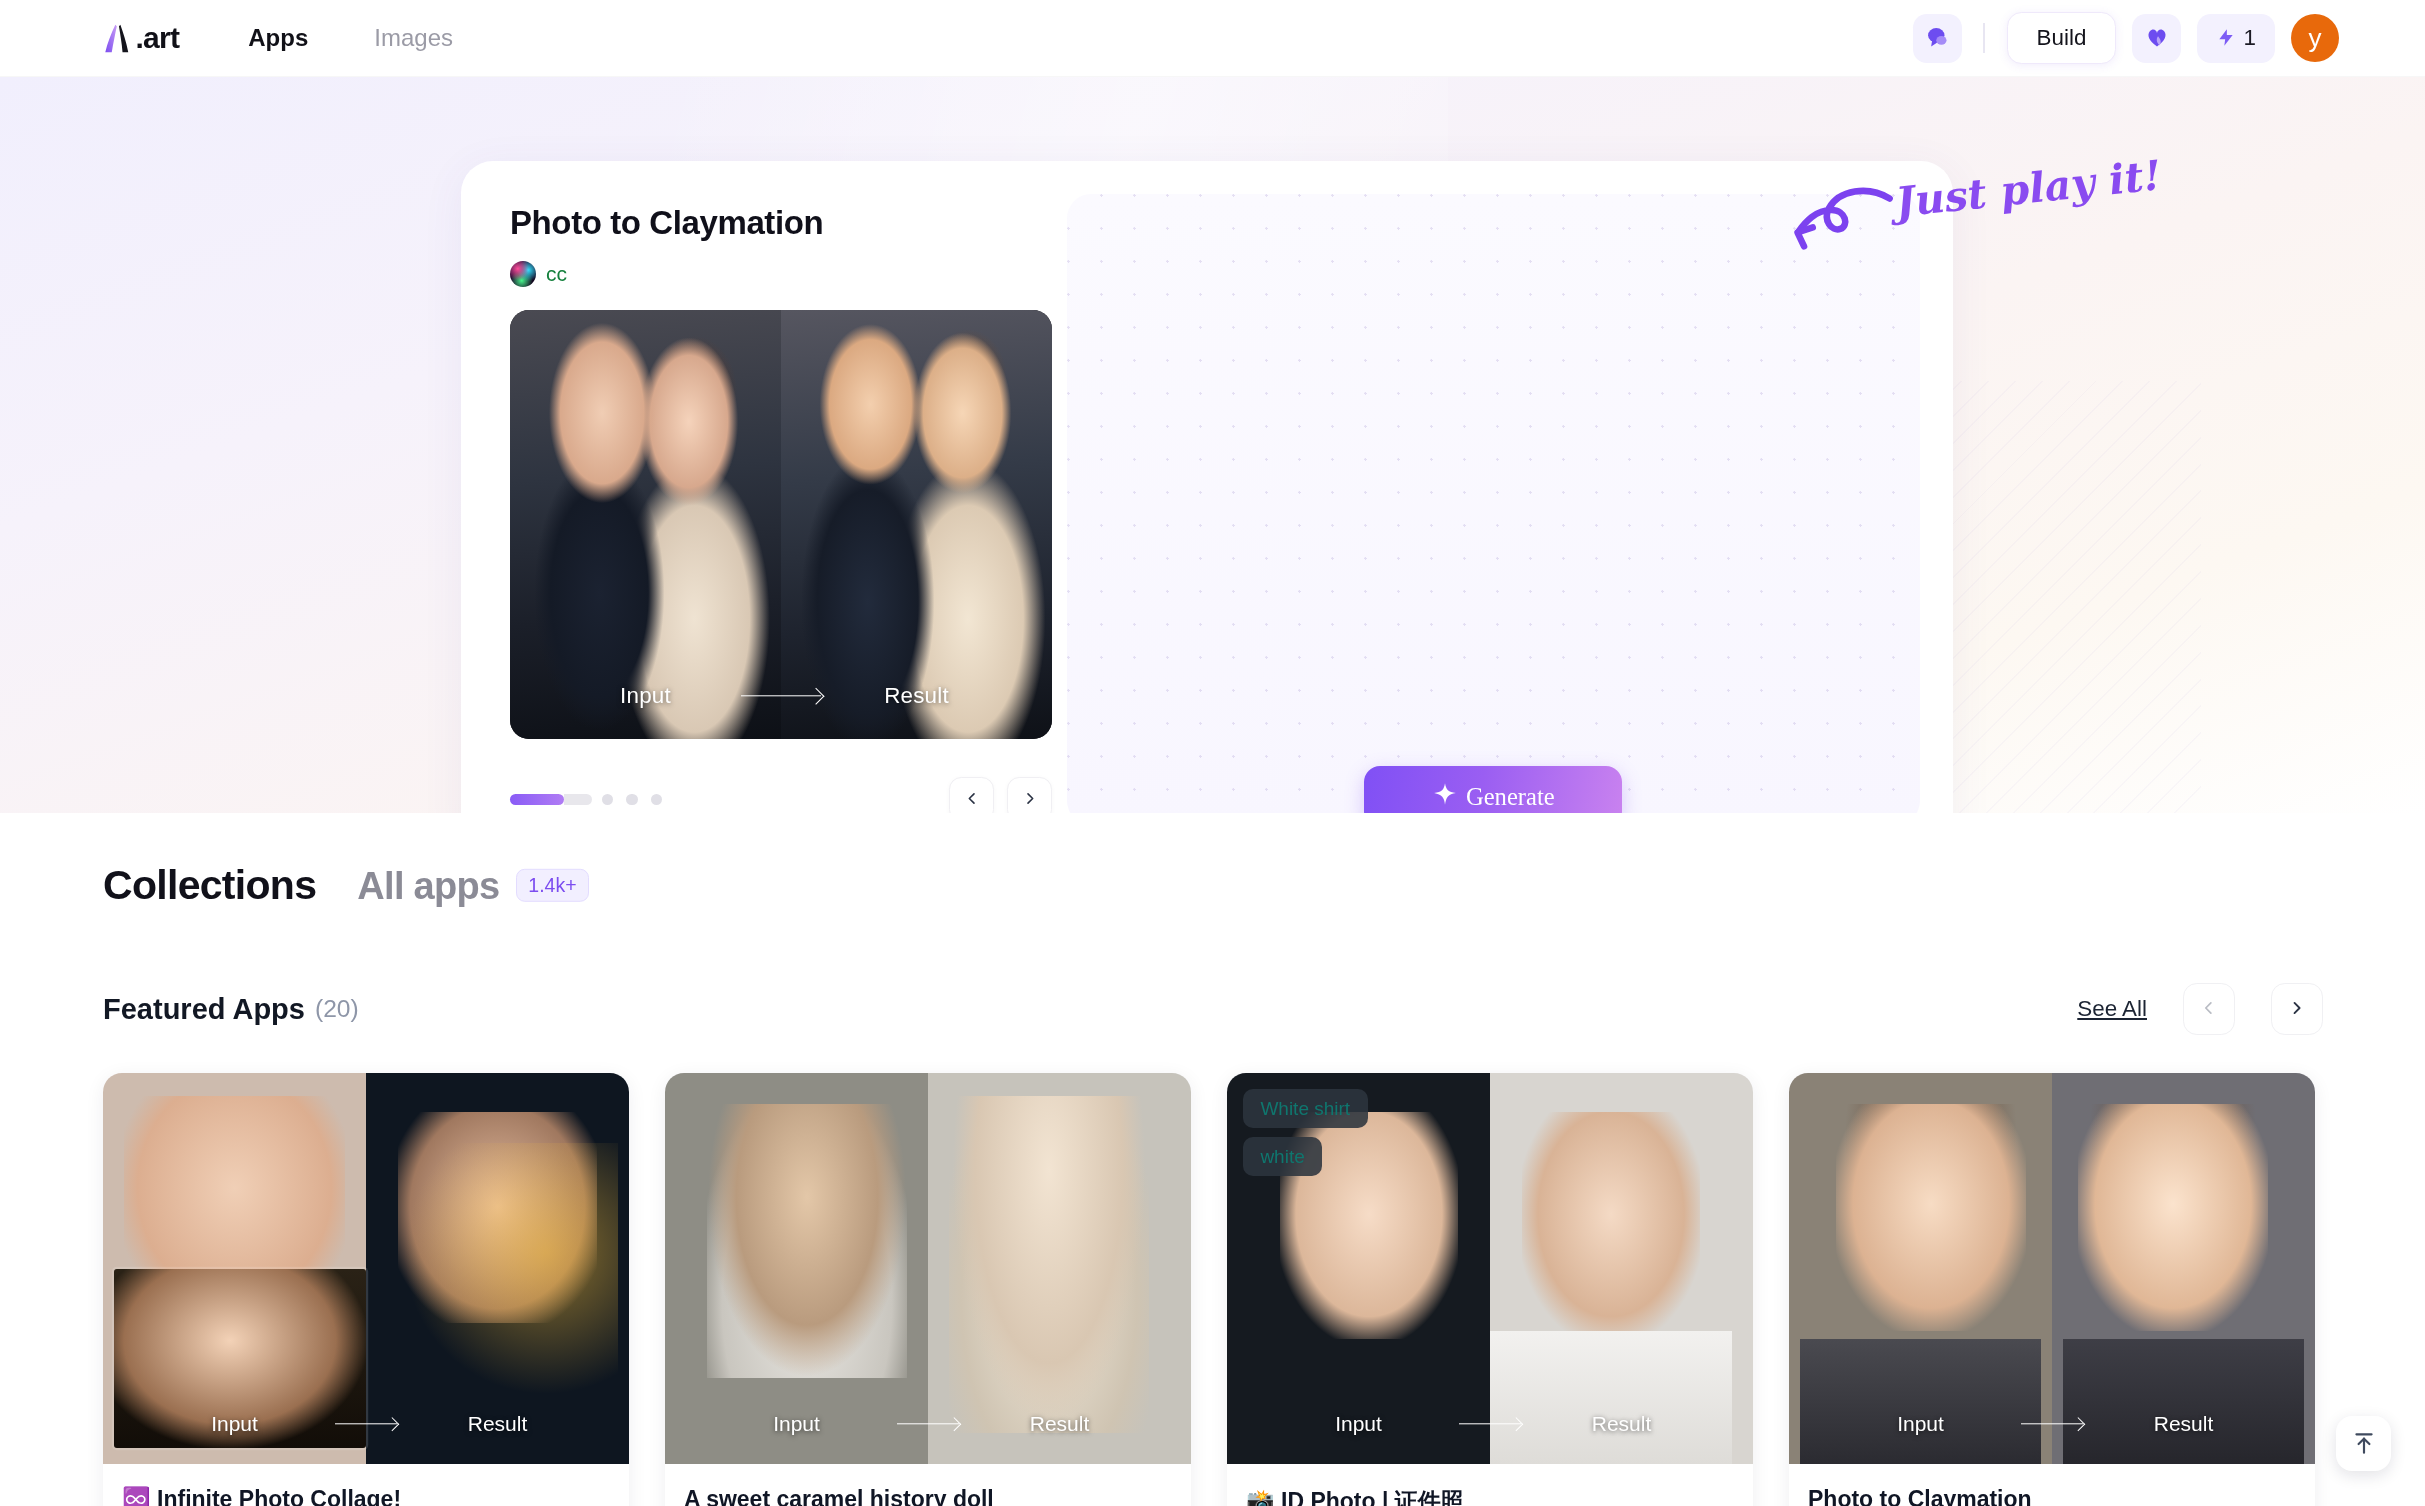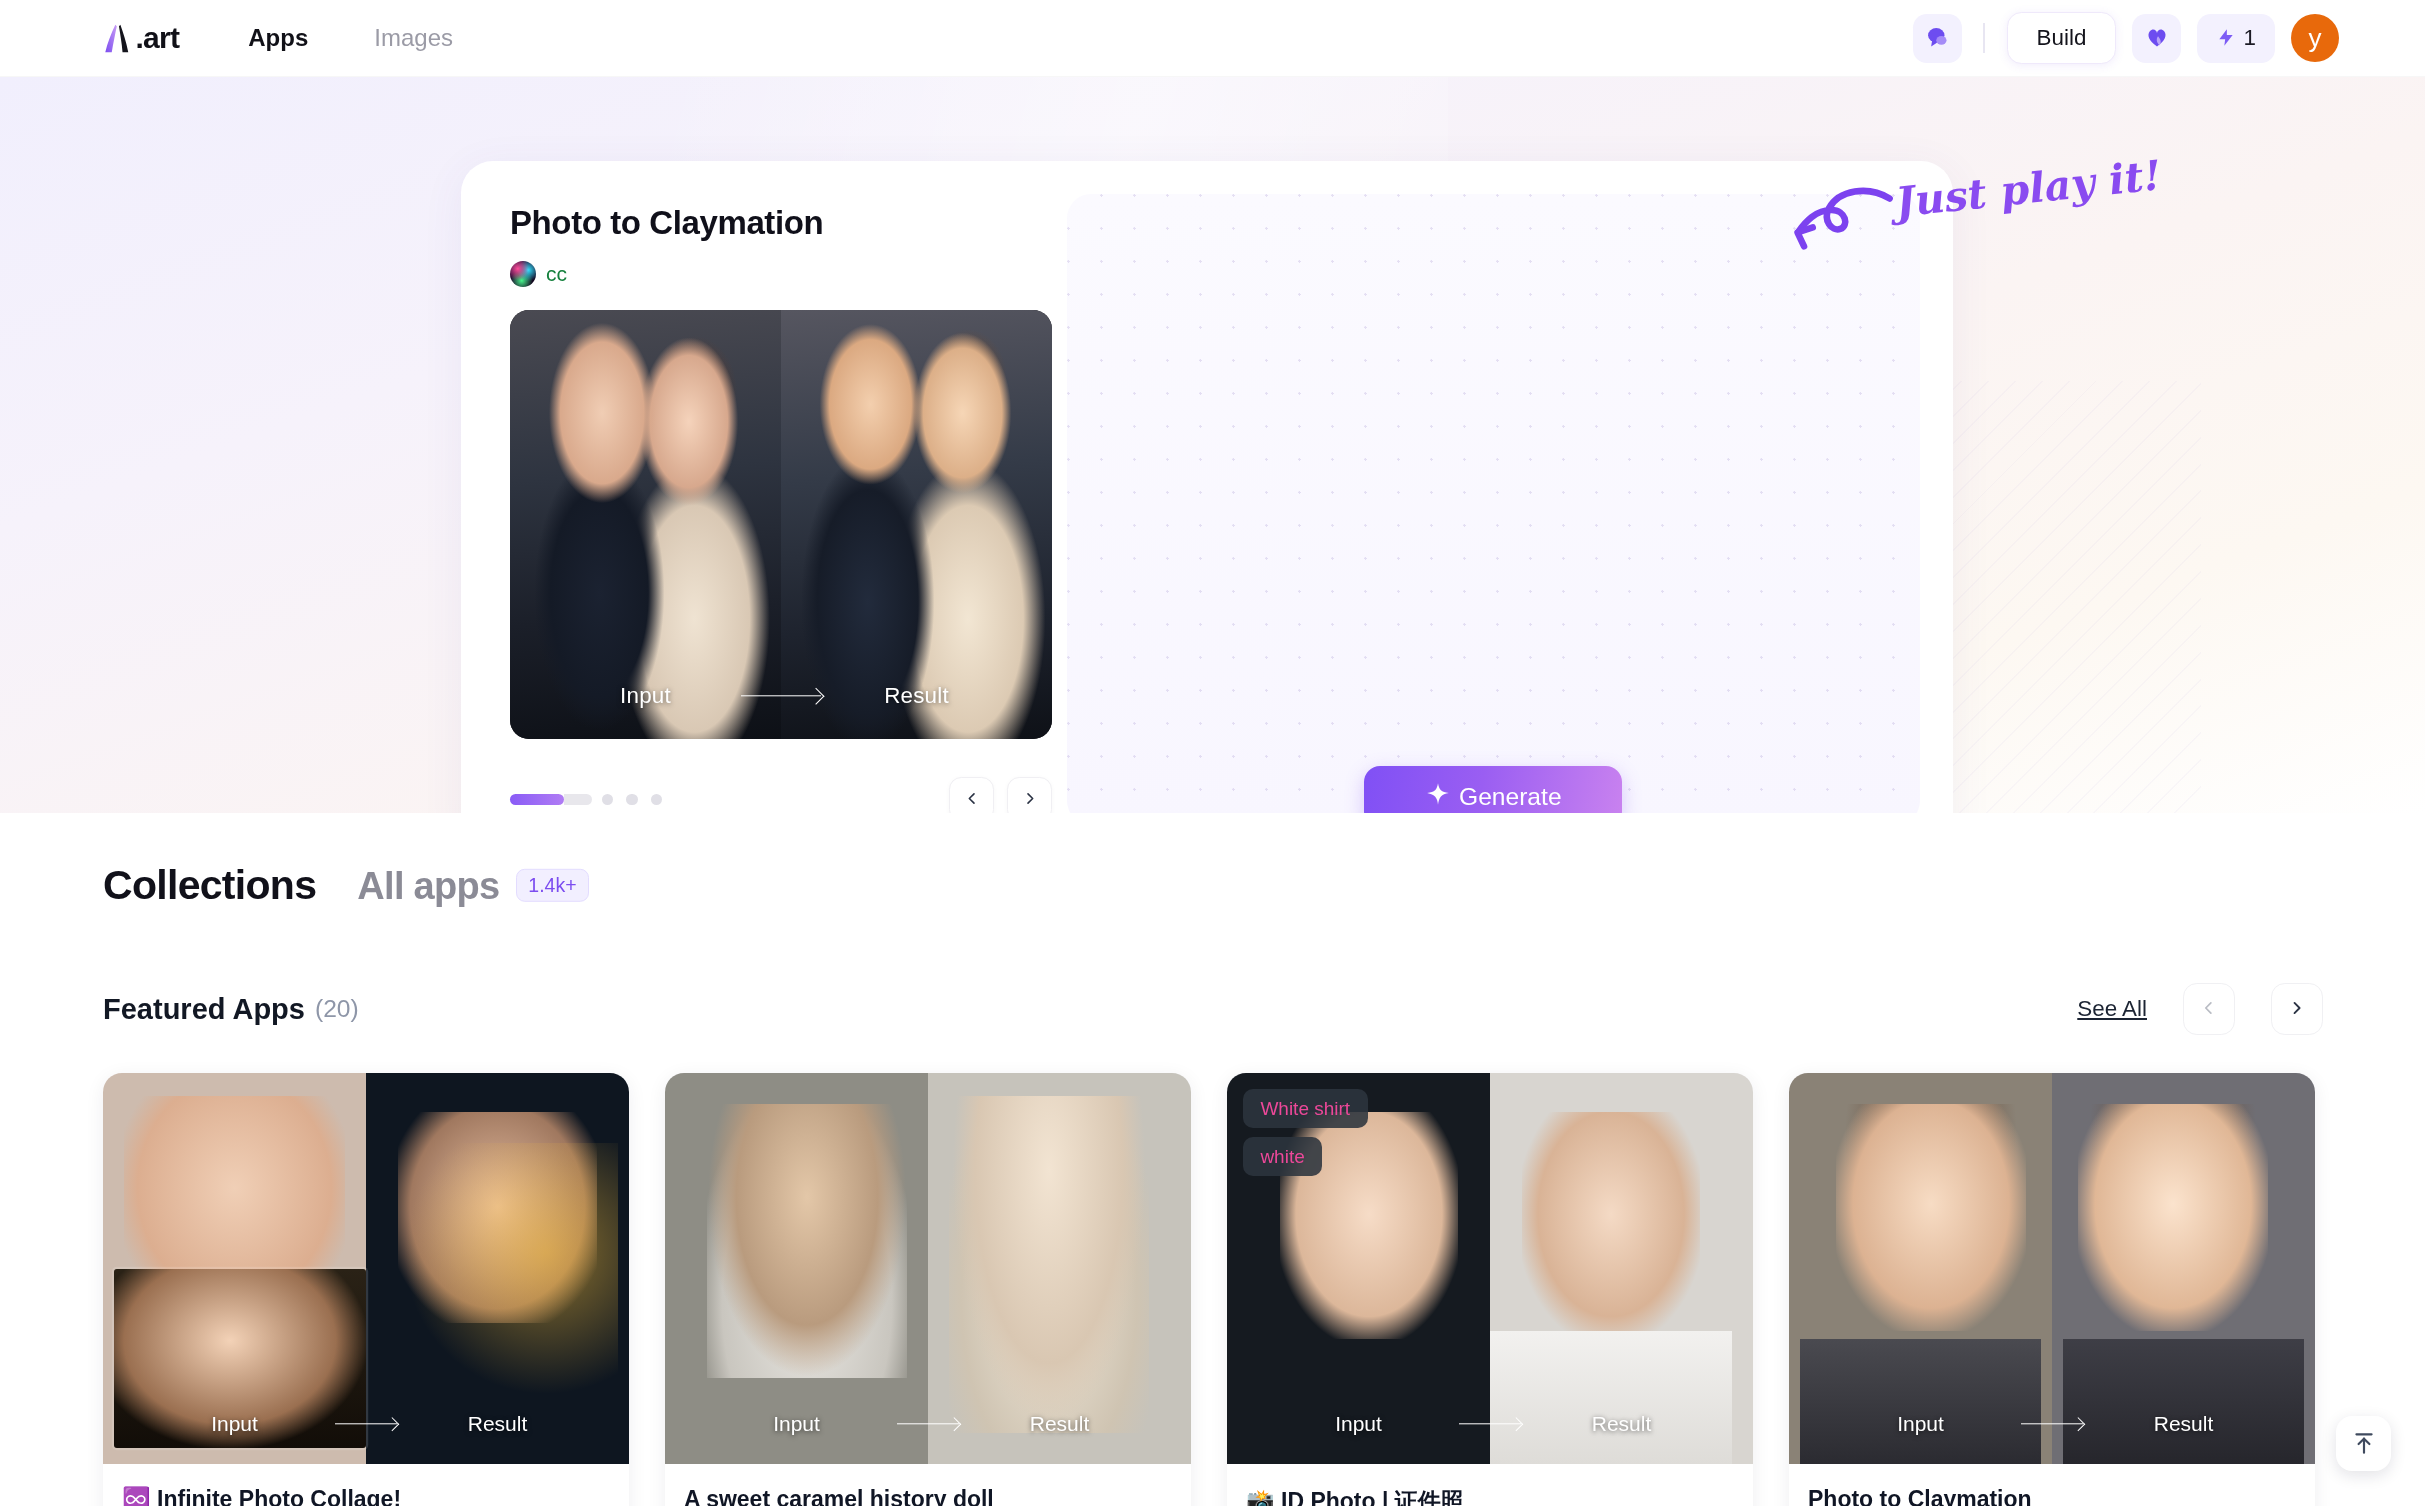--- a/index.html
+++ b/index.html
@@ -185,20 +185,21 @@
     cursor: pointer;
   }
   .upload-label { font-size: 22px; color: #98a0b3; }
   .generate-btn {
     position: absolute; left: 50%; top: 572px; transform: translateX(-50%);
     width: 258px; height: 61px; border-radius: 16px;
     background: linear-gradient(100deg,#8050f5 0%, #9a5ef2 45%, #c982ef 100%);
     display: flex; align-items: center; justify-content: center; gap: 8px;
     color: #fff; font-size: 24.6px; cursor: pointer;
     box-shadow: 0 5.8px 19px rgba(130,80,240,.28);
+    font-family: Liberation Serif, serif;
   }
 
   .annot {
     position: absolute; top: 91px; left: 1788px;
     width: 377px; height: 87px; pointer-events: none;
   }
   .annot-text {
     position: absolute; left: 107px; top: -2.9px;
     font-family: "DejaVu Serif", serif;
     font-style: italic; font-weight: 700;
@@ -263,21 +264,21 @@
   .card-io .arr::after {
     content:""; position:absolute; right:-0.7px; top:-4.3px; width:9.4px; height:9.4px;
     border-top: 1.4px solid #fff; border-right: 1.4px solid #fff; transform: rotate(45deg);
   }
   .card-title {
     padding: 22px 19px 14.5px; font-size: 23px; font-weight: 700; color: #101625;
     white-space: nowrap; overflow: hidden;
   }
   .chip {
     position: absolute; left: 16px; padding: 8.7px 17.4px; border-radius: 10px;
-    background: rgba(44,52,62,.88); color: #ec4899; font-size: 19px;
+    background: rgba(44,52,62,.88); color: #0f766e; font-size: 19px;
   }
 
   
   .art1 { background:
       linear-gradient(90deg, #cdbbae 0%, #cdbbae 50%, #0e1620 50%, #0e1620 100%); position:absolute; inset:0; }
   .art1 .f1 { position:absolute; left:4%; top:6%; width:42%; height:56%;
       background: radial-gradient(ellipse at 50% 42%, #f0cfb6 0%, #dcae90 62%, transparent 78%); }
   .art1 .f2 { position:absolute; right:6%; top:10%; width:38%; height:54%;
       background: radial-gradient(ellipse at 50% 45%, #e8c0a4 0%, #a0785f 62%, transparent 80%); }
   .art1 .inset { position:absolute; left:2%; bottom:4%; width:48%; height:46%;

